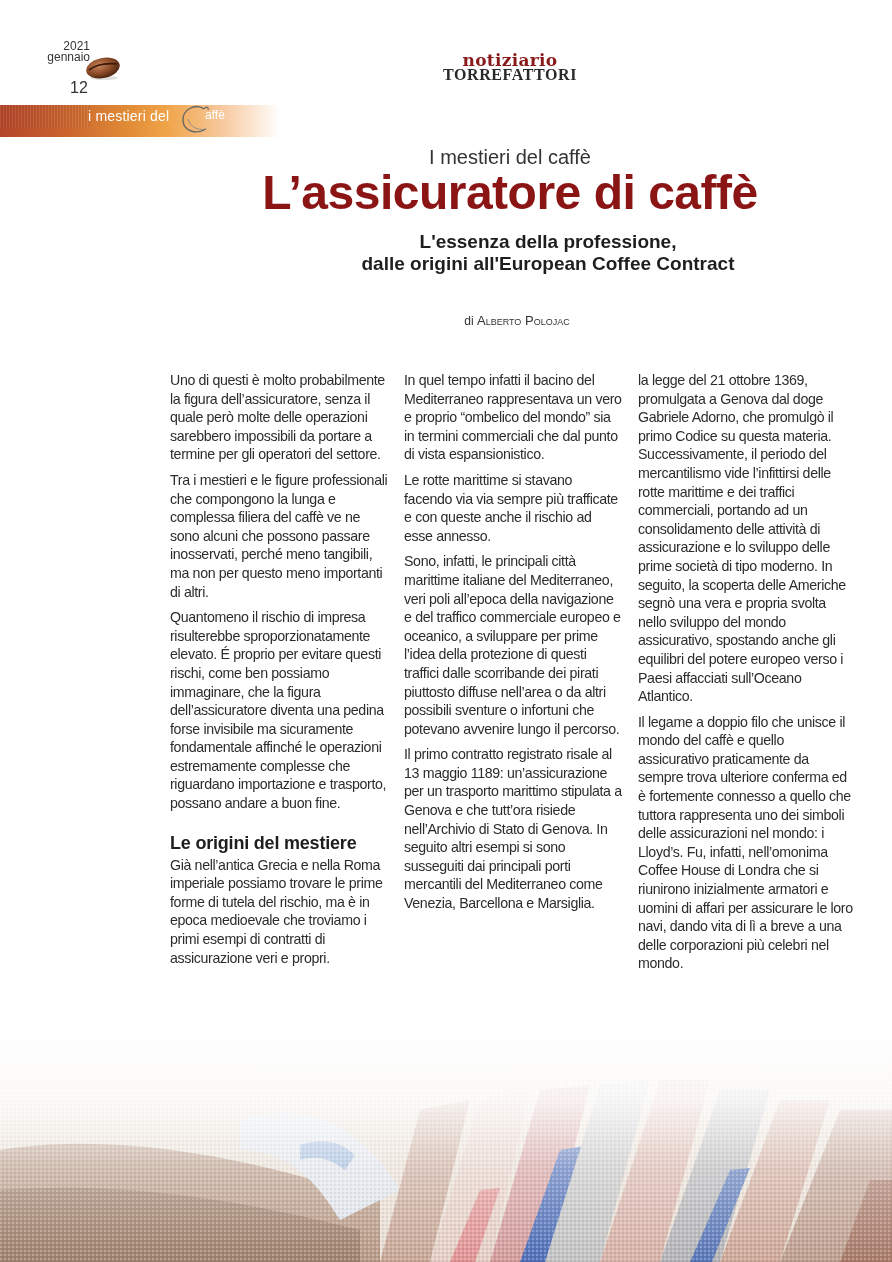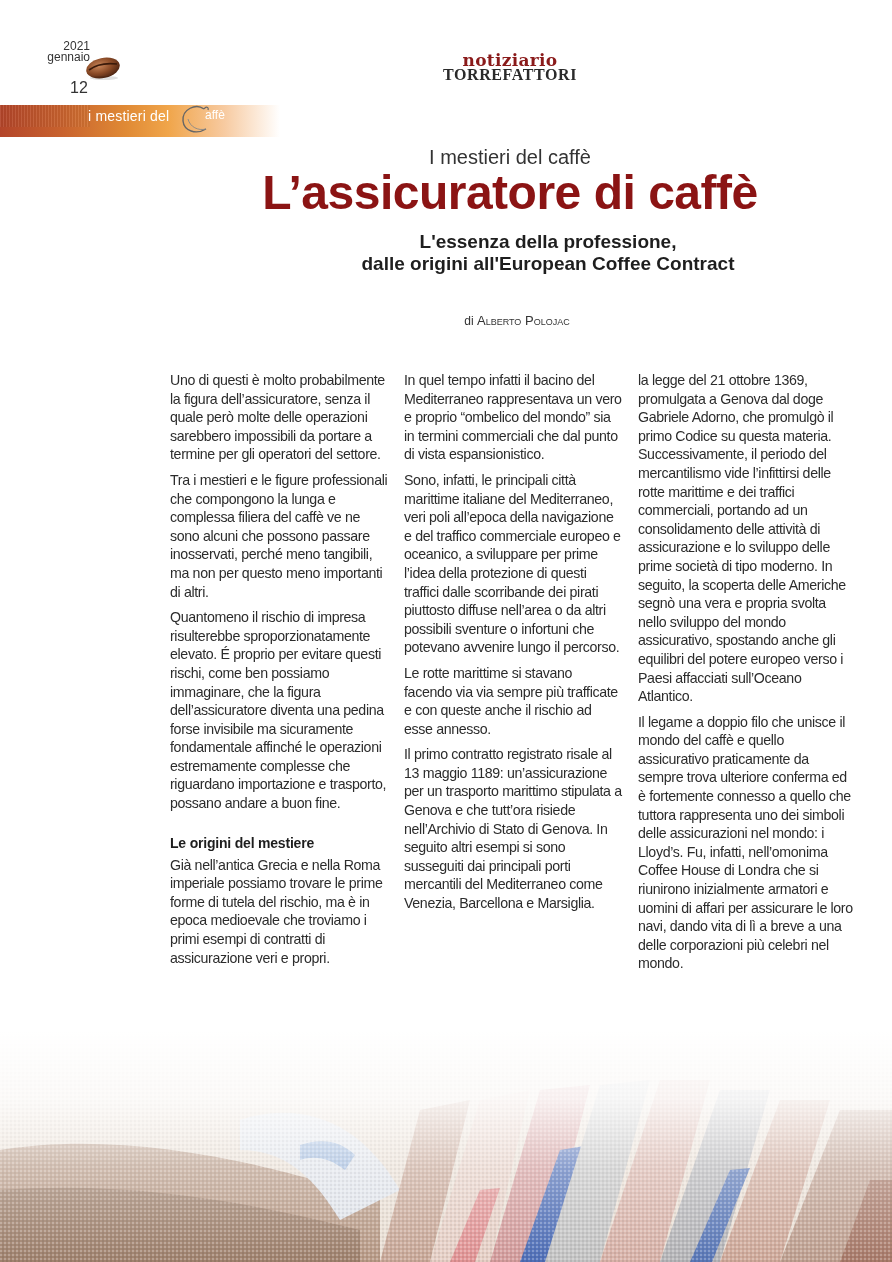--- a/index.html
+++ b/index.html
@@ -43,21 +43,21 @@
   .byline { position: absolute; left: 0; top: 313px; width: 1034px; text-align: center;
     font-size: 12px; color: #333; }
   .byline .sc { font-variant: small-caps; font-size: 13px; }
   
   .col { position: absolute; top: 371px; width: 218px; font-size: 14.2px; line-height: 18.6px;
     color: #2c2c2c; letter-spacing: -0.35px; }
   .col p { margin: 0 0 7px 0; }
   .c1 { left: 170px; }
   .c2 { left: 404px; }
   .c3 { left: 638px; }
-  .col h2 { font-family: "Liberation Sans", sans-serif; font-weight: bold; font-size: 14px;
+  .col h2 { font-family: "Liberation Sans", sans-serif; font-weight: bold; font-size: 18px;
     color: #1e1e1e; margin: 20px 0 3px 0; letter-spacing: -0.2px; line-height: 20px; }
   
   .sacks { position: absolute; left: 0; top: 1030px; width: 892px; height: 232px; overflow: hidden; }
   .sacks svg { display: block; }
 </style>
 </head>
 <body>
 
 <div class="meta">
   <span class="year">2021</span>
@@ -107,22 +107,22 @@
 <div class="col c1">
   <p>Uno di questi è molto probabilmente la figura dell’assicuratore, senza il quale però molte delle operazioni sarebbero impossibili da portare a termine per gli operatori del settore.</p>
   <p>Tra i mestieri e le figure professionali che compongono la lunga e complessa filiera del caffè ve ne sono alcuni che possono passare inosservati, perché meno tangibili, ma non per questo meno importanti di altri.</p>
   <p>Quantomeno il rischio di impresa risulterebbe sproporzionatamente elevato. É proprio per evitare questi rischi, come ben possiamo immaginare, che la figura dell’assicuratore diventa una pedina forse invisibile ma sicuramente fondamentale affinché le operazioni estremamente complesse che riguardano importazione e trasporto, possano andare a buon fine.</p>
   <h2>Le origini del mestiere</h2>
   <p>Già nell’antica Grecia e nella Roma imperiale possiamo trovare le prime forme di tutela del rischio, ma è in epoca medioevale che troviamo i primi esempi di contratti di assicurazione veri e propri.</p>
 </div>
 
 <div class="col c2">
   <p>In quel tempo infatti il bacino del Mediterraneo rappresentava un vero e proprio “ombelico del mondo” sia in termini commerciali che dal punto di vista espansionistico.</p>
+  <p>Le rotte marittime si stavano facendo via via sempre più trafficate e con queste anche il rischio ad esse annesso.</p>
   <p>Sono, infatti, le principali città marittime italiane del Mediterraneo, veri poli all’epoca della navigazione e del traffico commerciale europeo e oceanico, a sviluppare per prime l’idea della protezione di questi traffici dalle scorribande dei pirati piuttosto diffuse nell’area o da altri possibili sventure o infortuni che potevano avvenire lungo il percorso.</p>
-  <p>Le rotte marittime si stavano facendo via via sempre più trafficate e con queste anche il rischio ad esse annesso.</p>
   <p>Il primo contratto registrato risale al 13 maggio 1189: un’assicurazione per un trasporto marittimo stipulata a Genova e che tutt’ora risiede nell’Archivio di Stato di Genova. In seguito altri esempi si sono susseguiti dai principali porti mercantili del Mediterraneo come Venezia, Barcellona e Marsiglia.</p>
 </div>
 
 <div class="col c3">
   <p>la legge del 21 ottobre 1369, promulgata a Genova dal doge Gabriele Adorno, che promulgò il primo Codice su questa materia. Successivamente, il periodo del mercantilismo vide l’infittirsi delle rotte marittime e dei traffici commerciali, portando ad un consolidamento delle attività di assicurazione e lo sviluppo delle prime società di tipo moderno. In seguito, la scoperta delle Americhe segnò una vera e propria svolta nello sviluppo del mondo assicurativo, spostando anche gli equilibri del potere europeo verso i Paesi affacciati sull’Oceano Atlantico.</p>
   <p>Il legame a doppio filo che unisce il mondo del caffè e quello assicurativo praticamente da sempre trova ulteriore conferma ed è fortemente connesso a quello che tuttora rappresenta uno dei simboli delle assicurazioni nel mondo: i Lloyd’s. Fu, infatti, nell’omonima Coffee House di Londra che si riunirono inizialmente armatori e uomini di affari per assicurare le loro navi, dando vita di lì a breve a una delle corporazioni più celebri nel mondo.</p>
 </div>
 
 <div class="sacks">
   <svg width="892" height="232" viewBox="0 0 892 232">

